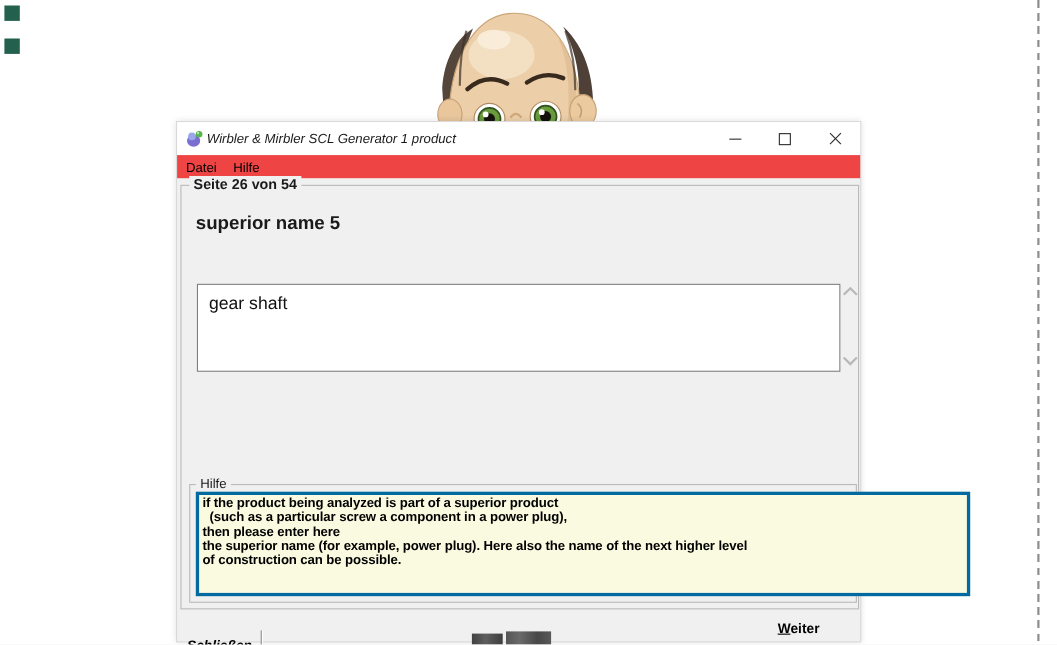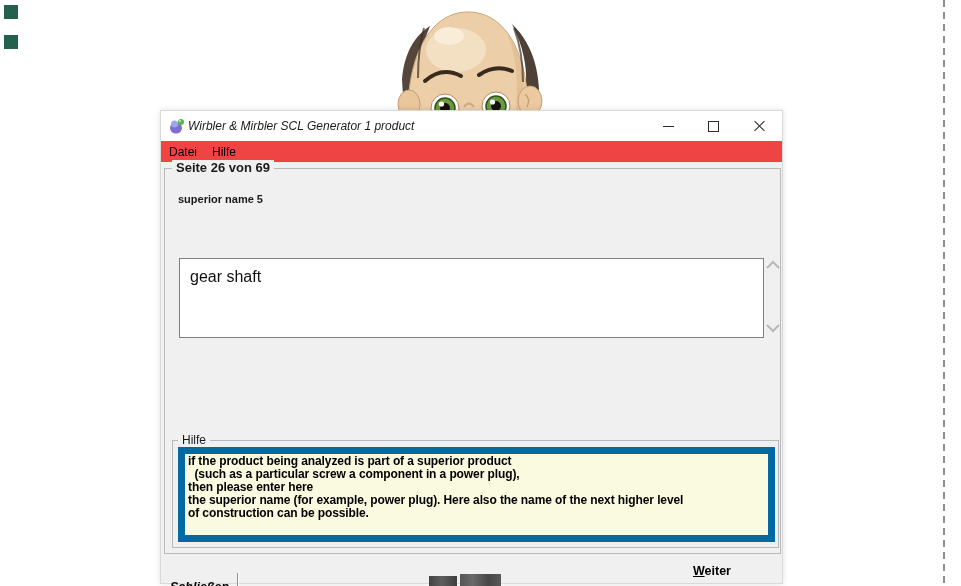--- a/index.html
+++ b/index.html
@@ -58,59 +58,59 @@
 
   
   .groupbox { border: 1px solid #b9b9b9; }
   .groupbox-label {
     position: absolute; top: -9px; left: 7px;
     background: #f0f0f0; padding: 0 4px;
     font-size: 13px; font-weight: bold; color: #1a1a1a; white-space: nowrap;
   }
   .page-group { left: 3px; top: 57px; width: 617px; height: 386px; }
 
-  .field-label { left: 13px; top: 24px; font-size: 11px; font-weight: bold; color: #1a1a1a; }
+  .field-label { left: 13px; top: 24px; font-size: 17px; font-weight: bold; color: #1a1a1a; }
 
   .field-box {
     left: 14px; top: 89px; width: 585px; height: 80px;
     background: #ffffff; border: 1px solid #7f7f7f;
     font-size: 16px; color: #101010;
     padding: 9px 10px; overflow: hidden; cursor: text;
   }
 
   .chev { left: 600px; width: 16px; height: 12px; }
   .chev svg { display: block; }
   .chev-up { top: 90px; }
   .chev-down { top: 153px; }
 
   .help-group { left: 7px; top: 271px; width: 607px; height: 108px; }
   .help-group .groupbox-label { font-weight: normal; font-size: 12px; top: -8px; left: 5px; }
   .help-box {
-    left: 5px; top: 6px; width: 597px; height: 95px;
-    background: #fafae0; border: 7px solid #0369a1;
+    left: 5px; top: 6px; width: 704px; height: 95px;
+    background: #fafae0; border: 3px solid #0369a1;
     font-size: 12px; font-weight: bold; line-height: 13px; color: #000;
     padding: 1px 3px; white-space: pre-wrap; overflow: hidden;
     letter-spacing: -0.1px;
   }
 
   
   .btn-row { left: 0; top: 446px; width: 100%; height: 28px; }
   .btn { font-size: 12.5px; font-weight: bold; color: #000; background: transparent;
          border: none; font-family: "Liberation Sans", sans-serif; cursor: default; }
   .mn { text-decoration: underline; }
   .btn-close {
     left: 3px; top: 16px; width: 74px; height: 28px; text-align: left; padding-left: 6px;
     border-right: 1px solid #8f8f8f; box-shadow: 1px 0 0 #ffffff; font-style: italic;
   }
   .btn-back {
     left: 445px; top: 1px; width: 89px; height: 26px; text-align: center;
     background: #f0f0f0; border: 1px solid #3c3c3c;
     outline: 1px dotted #000; outline-offset: -4px;
   }
-  .btn-next { left: 515px; top: 0; width: 72px; height: 28px; text-align: center; }
+  .btn-next { left: 529px; top: 0; width: 72px; height: 28px; text-align: center; }
 </style>
 </head>
 <body>
 
 <div class="abs marker" style="top: 5px; background: rgb(35, 96, 78);"></div>
 <div class="abs marker" style="top: 35px; background: rgb(35, 96, 78);"></div>
 
 <div class="abs dashed-line"></div>
 
 <svg class="abs head-svg" viewBox="0 0 150 103">
@@ -170,21 +170,21 @@
         <span class="glyph-close"></span>
       </span>
   </div>
 
   <div class="abs menubar">
     <span class="menu-item">Datei</span>
     <span class="menu-item">Hilfe</span>
   </div>
 
   <div class="abs groupbox page-group">
-    <span class="groupbox-label">Seite 26 von 69</span>
+    <span class="groupbox-label">Seite 26 von 54</span>
 
     <span class="abs field-label">superior name 5</span>
 
     <div class="abs field-box">gear shaft</div>
 
     <span class="abs chev chev-up">
       <svg width="16" height="12" viewBox="0 0 16 12">
           <polyline points="2,9 8,3 14,9" fill="none" stroke="#b8b8b8" stroke-width="2"></polyline>
         </svg>
     </span>

